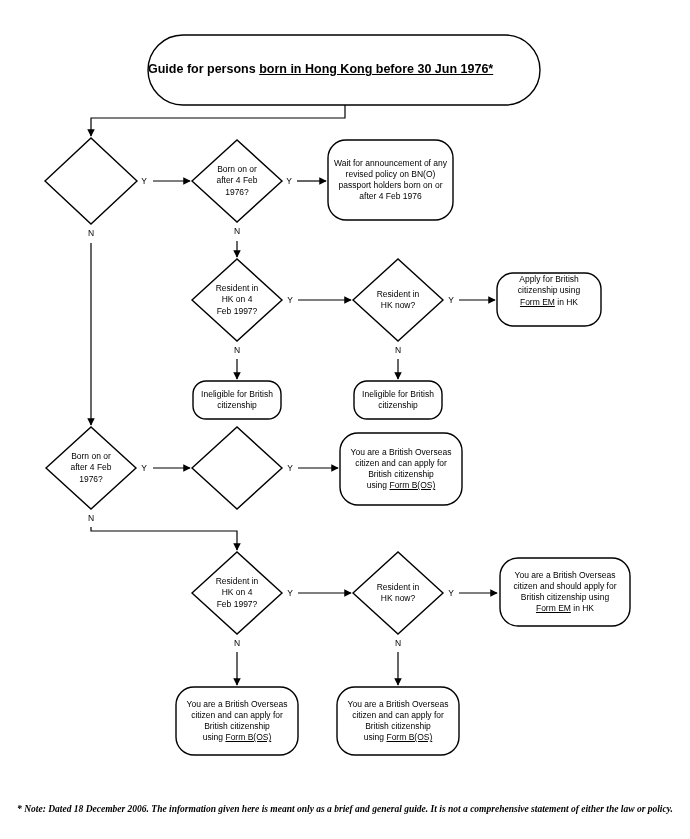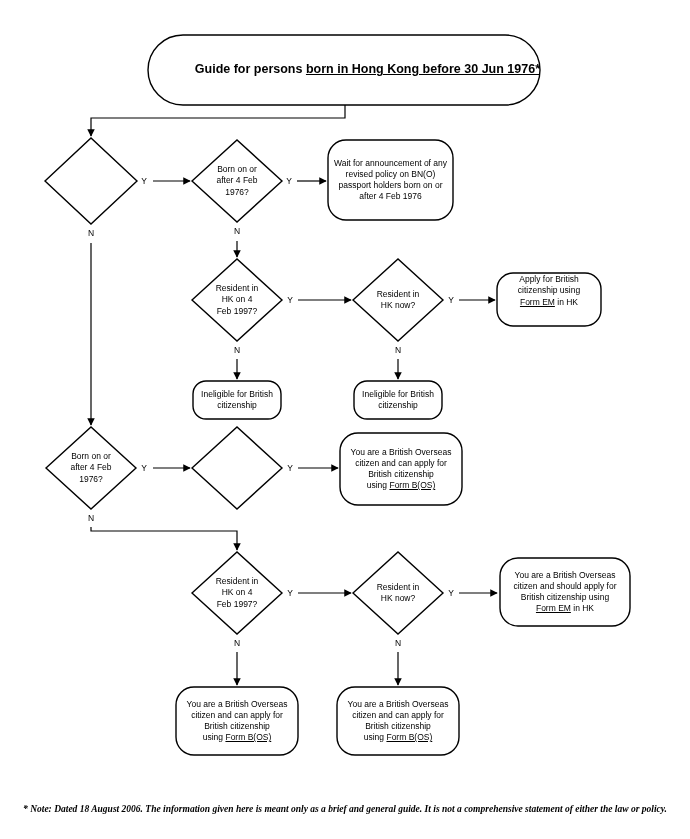--- a/index.html
+++ b/index.html
@@ -26,21 +26,21 @@
   }
   .u{text-decoration:underline;}
   .yn{
     position:absolute;
     transform:translate(-50%,-50%);
     font-size:8.5px;
     line-height:1;
   }
   .title-text{
     position:absolute;left:148px;top:35px;width:392px;height:70px;
-    display:flex;flex-direction:column;align-items:flex-end;justify-content:center;
+    display:flex;flex-direction:column;align-items:flex-start;justify-content:center;
     font-size:12.5px;font-weight:bold;line-height:1.55;
     text-align:center;
   }
   .footnote{
     position:absolute;left:0;top:804px;width:690px;
     text-align:center;
     font-family:"Liberation Serif", serif;
     font-style:italic;font-weight:bold;
     font-size:9.5px;
   }
@@ -203,15 +203,15 @@
 
   <div class="yn" style="left:144px;top:468px;">Y</div>
   <div class="yn" style="left:290px;top:468px;">Y</div>
   <div class="yn" style="left:91px;top:518px;">N</div>
 
   <div class="yn" style="left:290px;top:593px;">Y</div>
   <div class="yn" style="left:451px;top:593px;">Y</div>
   <div class="yn" style="left:237px;top:643px;">N</div>
   <div class="yn" style="left:398px;top:643px;">N</div>
 
-  <div class="footnote">* Note: Dated 18 August 2006. The information given here is meant only as a brief and general guide. It is not a comprehensive statement of either the law or policy.</div>
+  <div class="footnote">* Note: Dated 18 December 2006. The information given here is meant only as a brief and general guide. It is not a comprehensive statement of either the law or policy.</div>
 
 </div>
 
 </body></html>

